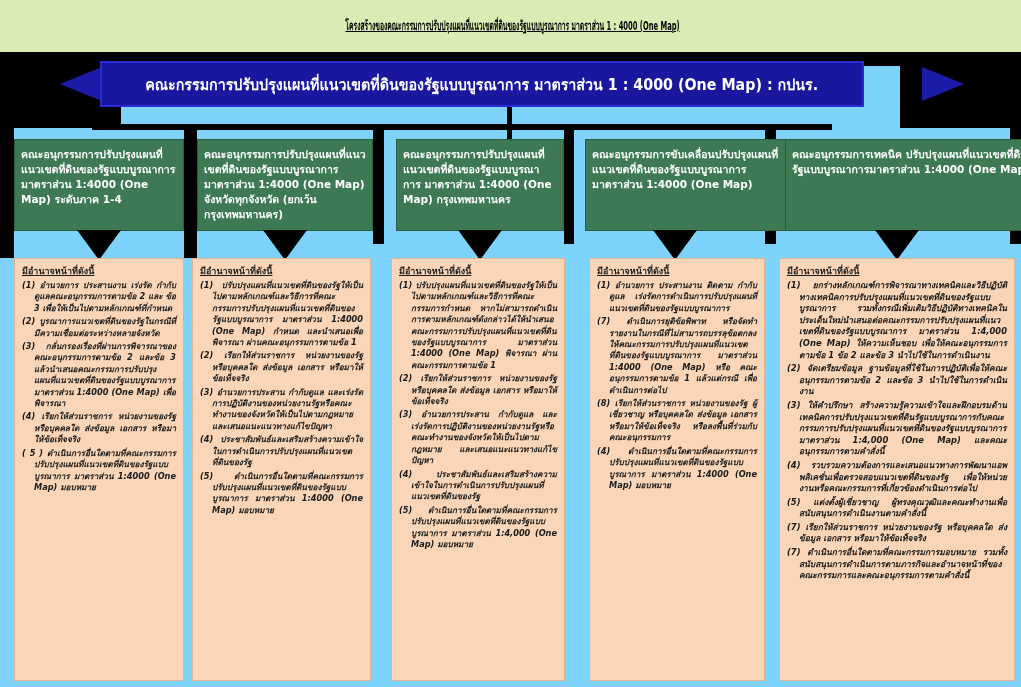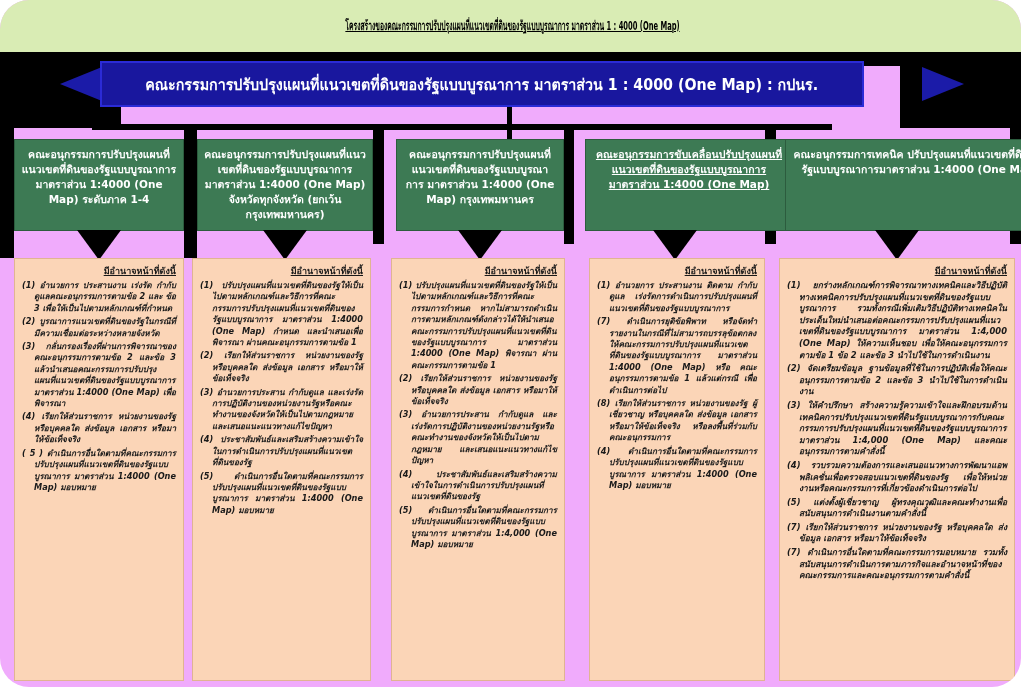--- a/index.html
+++ b/index.html
@@ -11,23 +11,22 @@
     height: 687px;
     background: #ffffff;
     font-family: "DejaVu Sans", "Liberation Sans", sans-serif;
     overflow: hidden;
   }
 
   #stage {
     position: relative;
     width: 1021px;
     height: 687px;
-    background: #f0abfc;
+    background: #7dd3fc;
     overflow: hidden;
-    border-radius: 29px;
   }
 
   
   .band-green {
     position: absolute;
     left: 0;
     top: 0;
     width: 1021px;
     height: 52px;
     background: #d9ecb4;
@@ -137,32 +136,32 @@
   .gbox {
     position: absolute;
     top: 139px;
     background: #3d7a54;
     border: 1px solid #2c5c3e;
     box-sizing: border-box;
     color: #ffffff;
     font-size: 10.5px;
     font-weight: bold;
     line-height: 15px;
-    text-align: center;
+    text-align: left;
     padding: 7px 6px 4px 6px;
     display: flex;
     align-items: flex-start;
     justify-content: center;
   }
   .gbox .inner { width: 100%; }
 
   .gbox.c1 { left: 14px;  width: 170px; height: 92px; }
   .gbox.c2 { left: 197px; width: 176px; height: 92px; }
   .gbox.c3 { left: 396px; width: 168px; height: 92px; }
-  .gbox.c4 { left: 585px; width: 208px; height: 92px; text-decoration: underline; }
+  .gbox.c4 { left: 585px; width: 208px; height: 92px; }
   .gbox.c5 { left: 785px; width: 271px; height: 92px; }
 
   
   .down-arrow {
     position: absolute;
     top: 230px;
     width: 0; height: 0;
     border-left: 22px solid transparent;
     border-right: 22px solid transparent;
     border-top: 30px solid #000000;
@@ -200,21 +199,20 @@
   .dcol.d4 { left: 589px; width: 176px; height: 423px; }
   .dcol.d5 { left: 779px; width: 236px; height: 423px; }
 
   .duty-head {
     font-size: 9px;
     font-weight: bold;
     color: #1a1a1a;
     text-decoration: underline;
     margin: 0 0 3px 0;
     line-height: 12px;
-    text-align: right;
   }
   .duty-list {
     list-style: none;
     margin: 0;
     padding: 0;
     font-style: italic;
   }
   .duty-item {
     font-size: 8.2px;
     line-height: 11.4px;

